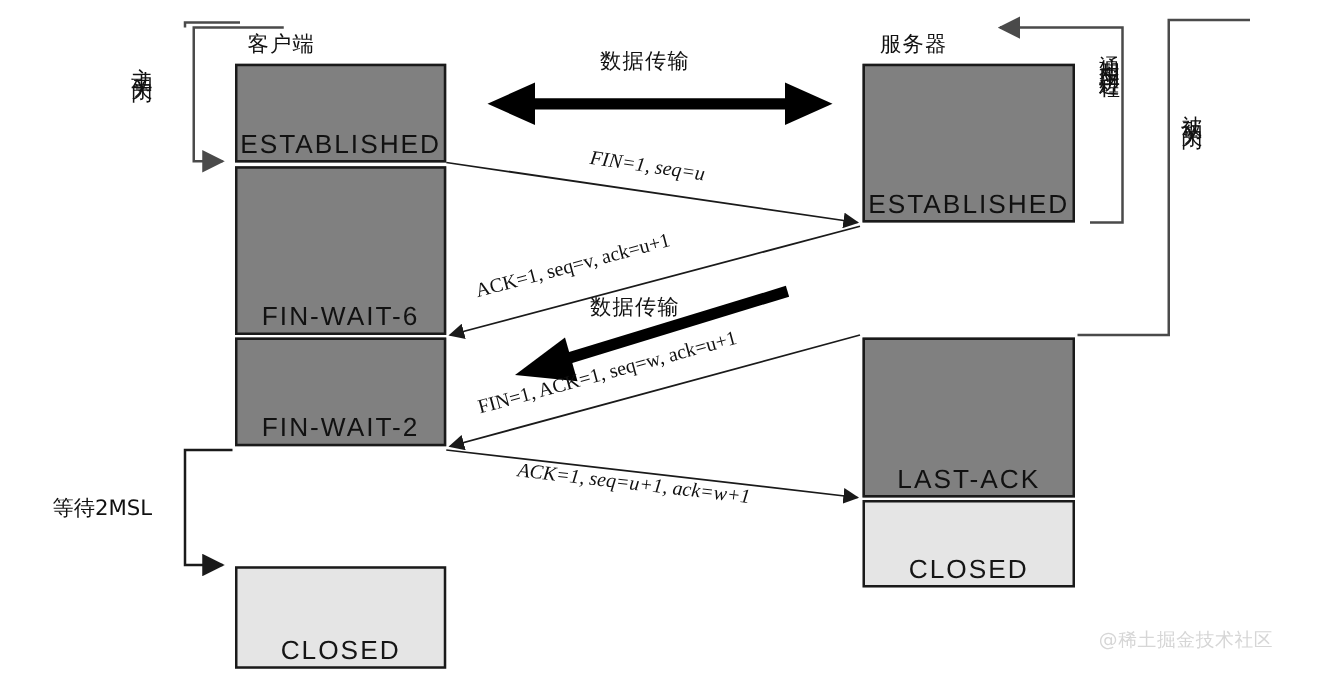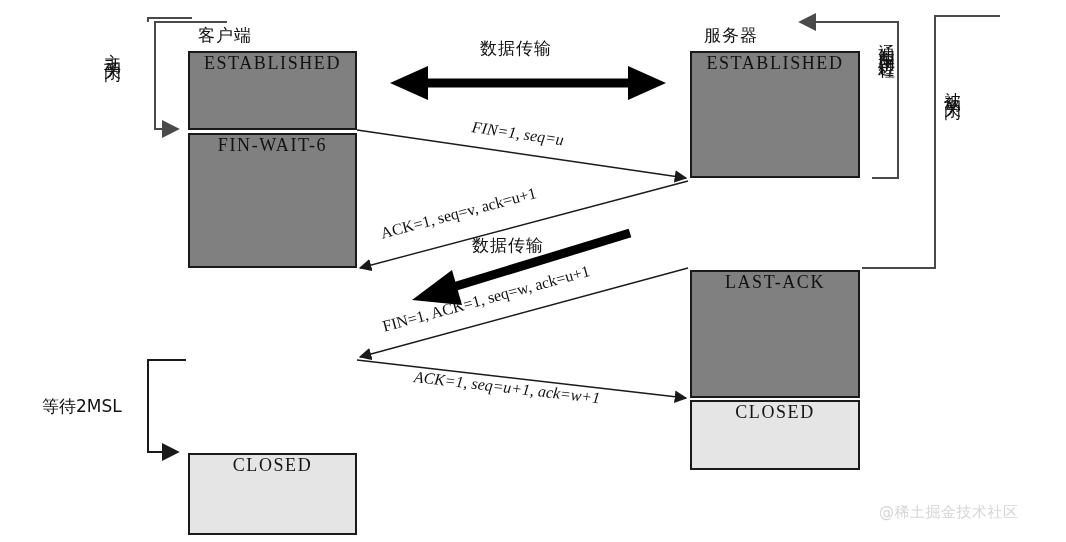--- a/index.html
+++ b/index.html
@@ -23,25 +23,25 @@
     height: 542px;
     pointer-events: none;
   }
   
   .state-box {
     position: absolute;
     box-sizing: border-box;
     border: 2px solid #1a1a1a;
     background: #808080;
     display: flex;
-    align-items: flex-start;
+    align-items: flex-end;
     justify-content: center;
     color: #111111;
-    font-family: Liberation Serif, serif;
-    font-size: 18px;
+    font-family: Liberation Sans, sans-serif;
+    font-size: 21px;
     letter-spacing: 1.6px;
     white-space: nowrap;
   }
   .state-box.dark {
     background: #e5e5e5;
     color: #151515;
   }
   
   .endpoint-title {
     position: absolute;
@@ -171,20 +171,23 @@
   <div class="endpoint-title" style="left:704px; top:8px;">服务器</div>
 
   <div class="state-box" style="left:188px; top:51px; width:169px; height:79px;">
     <span>ESTABLISHED</span>
   </div>
 
   <div class="state-box" style="left:188px; top:133px; width:169px; height:135px;">
     <span>FIN-WAIT-6</span>
   </div>
 
+  <div class="state-box" style="left:188px; top:270px; width:169px; height:87px;">
+    <span>FIN-WAIT-2</span>
+  </div>
 
 
   <div class="state-box dark" style="left:188px; top:453px; width:169px; height:82px;">
     <span>CLOSED</span>
   </div>
 
   <div class="state-box" style="left:690px; top:51px; width:170px; height:127px;">
     <span>ESTABLISHED</span>
   </div>
 

